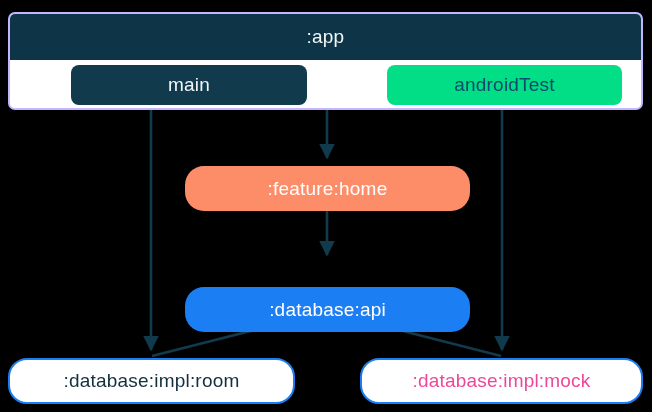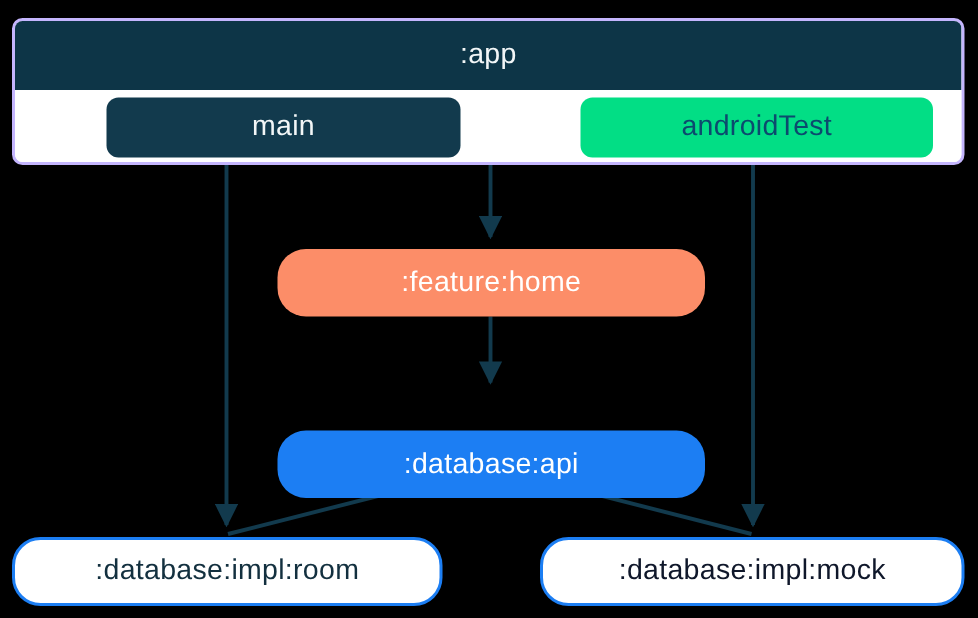--- a/index.html
+++ b/index.html
@@ -111,21 +111,21 @@
     background: #ffffff;
     color: #13303F;
     border: 2px solid #1C7EF3;
   }
   .node-impl-mock {
     left: 360px;
     top: 358px;
     width: 283px;
     height: 46px;
     background: #FFFFFF;
-    color: #0f172a;
+    color: #ec4899;
     border: 2px solid #1C7EF3;
   }
 </style>
 </head>
 <body>
 
 <div id="canvas">
 
   <svg id="edge-layer" viewBox="0 0 652 412" width="652" height="412">
     <defs>

